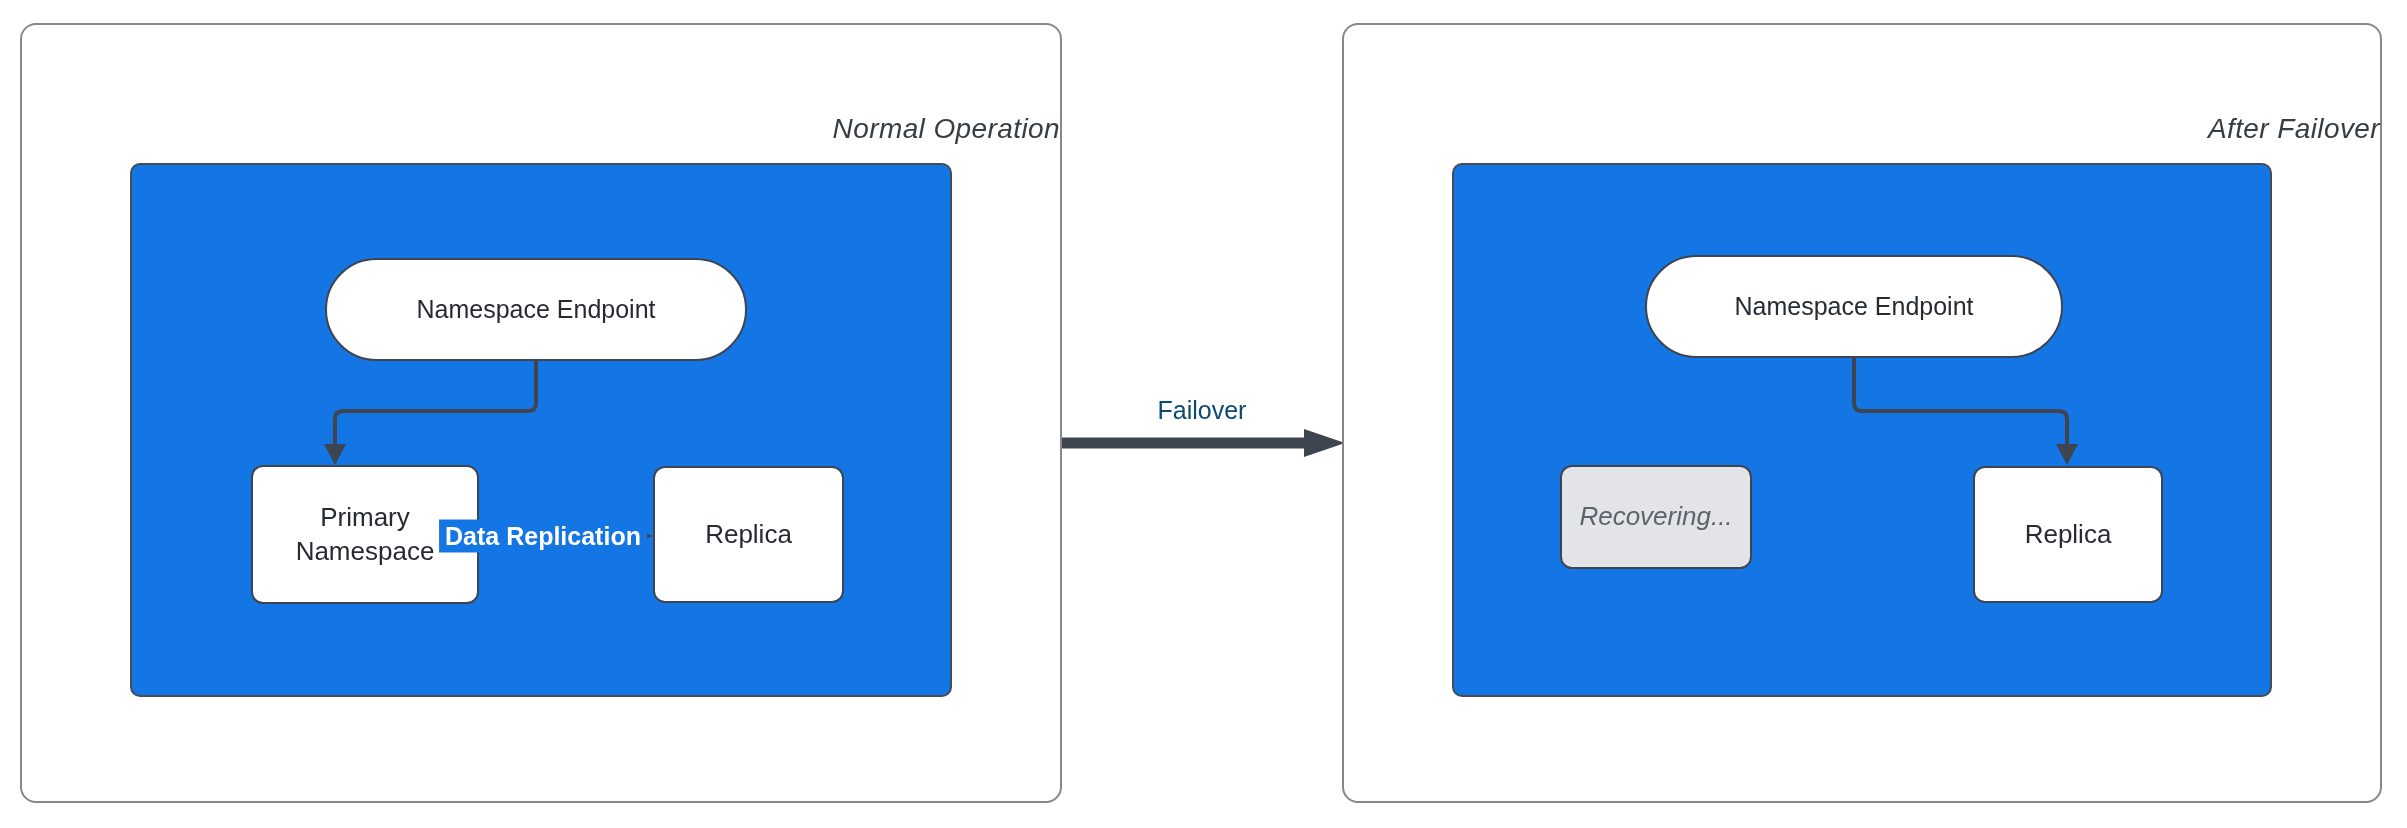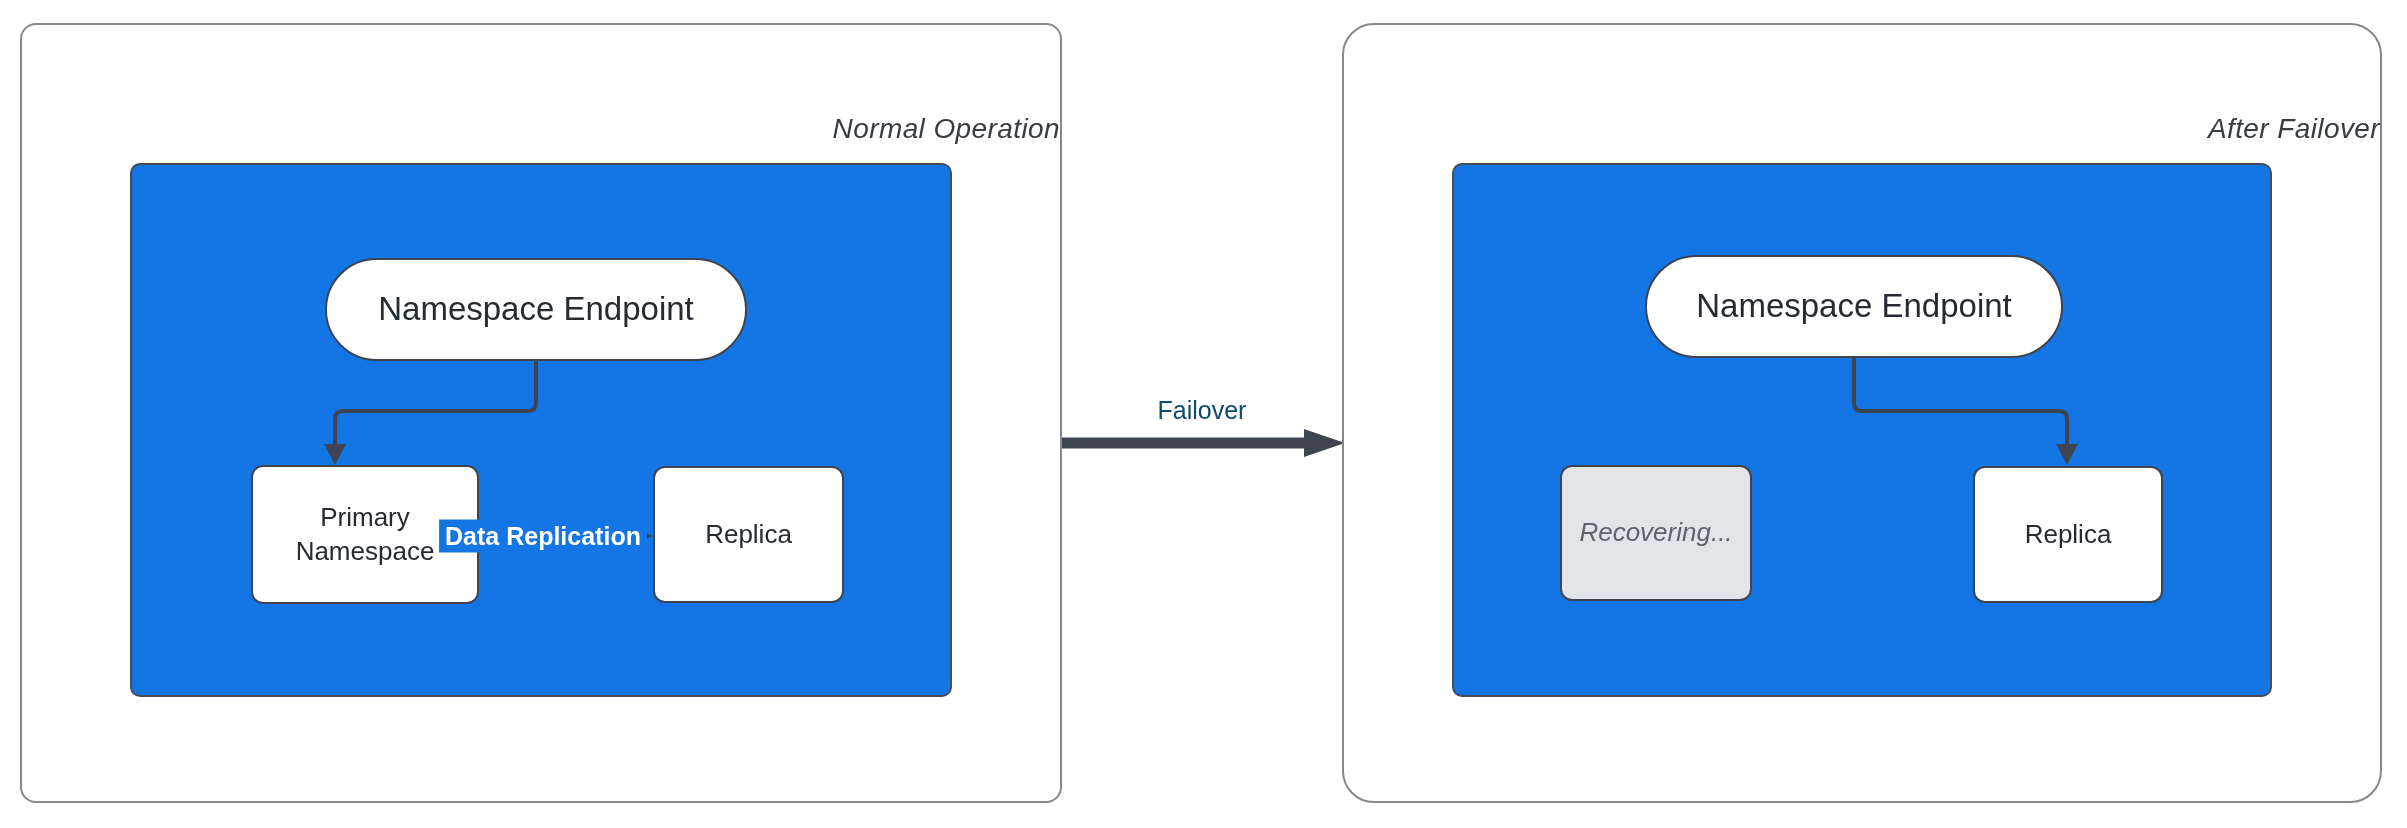--- a/index.html
+++ b/index.html
@@ -14,49 +14,49 @@
     --edge-label-text:#FFFFFF;
   }
   *{margin:0;padding:0;box-sizing:border-box;}
   html,body{width:2407px;height:828px;background:#ffffff;overflow:hidden;
     font-family:"Liberation Sans", sans-serif;}
   .stage{position:absolute;left:0;top:0;width:2407px;height:828px;}
 
   .panel{position:absolute;top:23px;height:780px;background:#fff;
     border:2px solid var(--panel-border);border-radius:16px;}
   .panel-left{left:20px;width:1042px;}
-  .panel-right{left:1342px;width:1040px;border-radius:32px;}
+  .panel-right{left:1342px;width:1040px;}
 
   .panel-title{position:absolute;top:88px;left:0;right:0;text-align:right;
     font-size:28px;font-style:italic;font-weight:500;color:var(--title-text);
     letter-spacing:.4px;}
 
   .cluster{position:absolute;left:108px;top:138px;height:534px;
     background:var(--container-fill);border:2px solid #454C55;border-radius:10px;}
   .cluster-left{width:822px;}
   .cluster-right{width:820px;}
 
   .connectors{position:absolute;left:-2px;top:-2px;pointer-events:none;}
 
   .node{position:absolute;display:flex;align-items:center;justify-content:center;
     text-align:center;background:#fff;border:2px solid var(--node-border);
     color:var(--node-text);font-size:26px;line-height:1.3;}
-  .pill{border-radius:60px;font-size:33px;}
+  .pill{border-radius:60px;font-size:25px;}
   .rect{border-radius:12px;}
   .node-disabled{background:var(--disabled-fill);color:var(--disabled-text);
     font-style:italic;}
 
   
   .n-endpoint-l{left:193px;top:93px;width:422px;height:103px;}
   .n-primary{left:103px;top:300px;width:228px;height:139px;margin-left:16px;}
   .n-replica-l{left:521px;top:301px;width:191px;height:137px;}
 
   
   .n-endpoint-r{left:191px;top:90px;width:418px;height:103px;}
-  .n-recovering{left:106px;top:300px;width:192px;height:136px;}
+  .n-recovering{left:106px;top:300px;width:192px;height:104px;}
   .n-replica-r{left:519px;top:301px;width:190px;height:137px;}
 
   .edge-label{position:absolute;left:411px;top:371px;transform:translate(-50%,-50%);
     background:var(--container-fill);color:var(--edge-label-text);font-weight:700;
     font-size:25px;padding:2px 6px;white-space:nowrap;}
 
   .failover-label{position:absolute;left:1052px;top:396px;width:300px;
     text-align:center;font-size:25px;color:#0c4a6e;}
   .failover-arrow{position:absolute;left:1052px;top:390px;}
 

